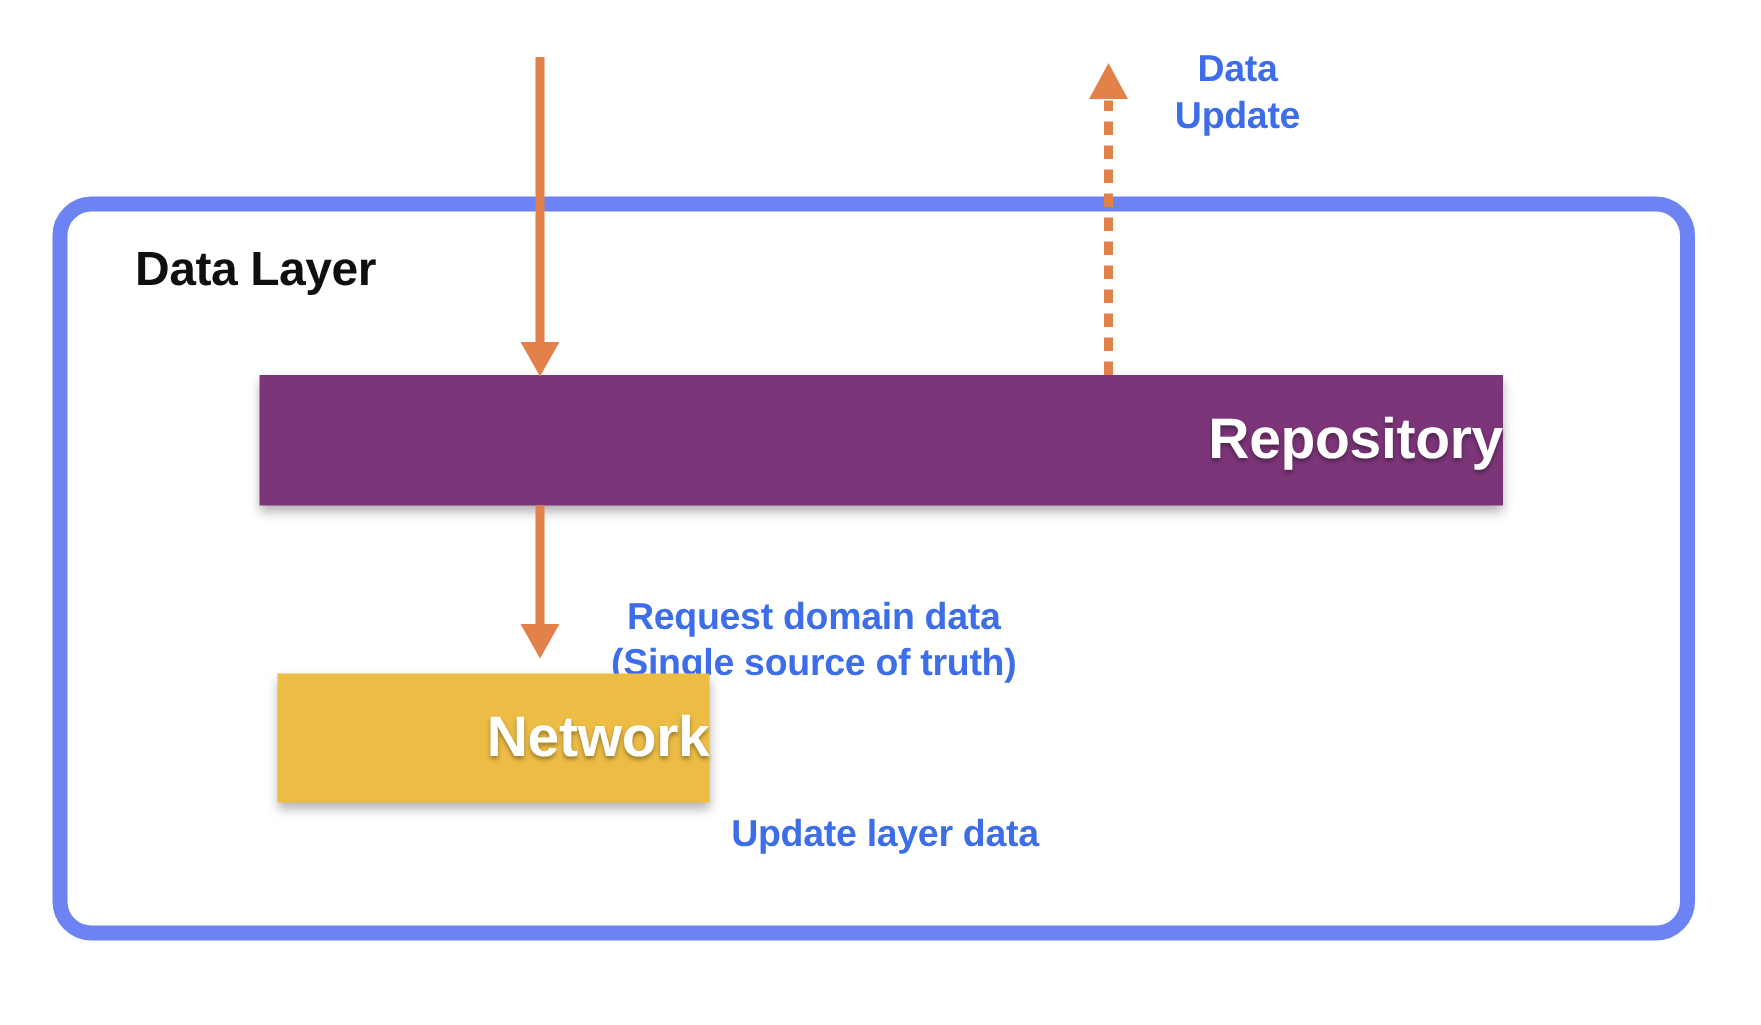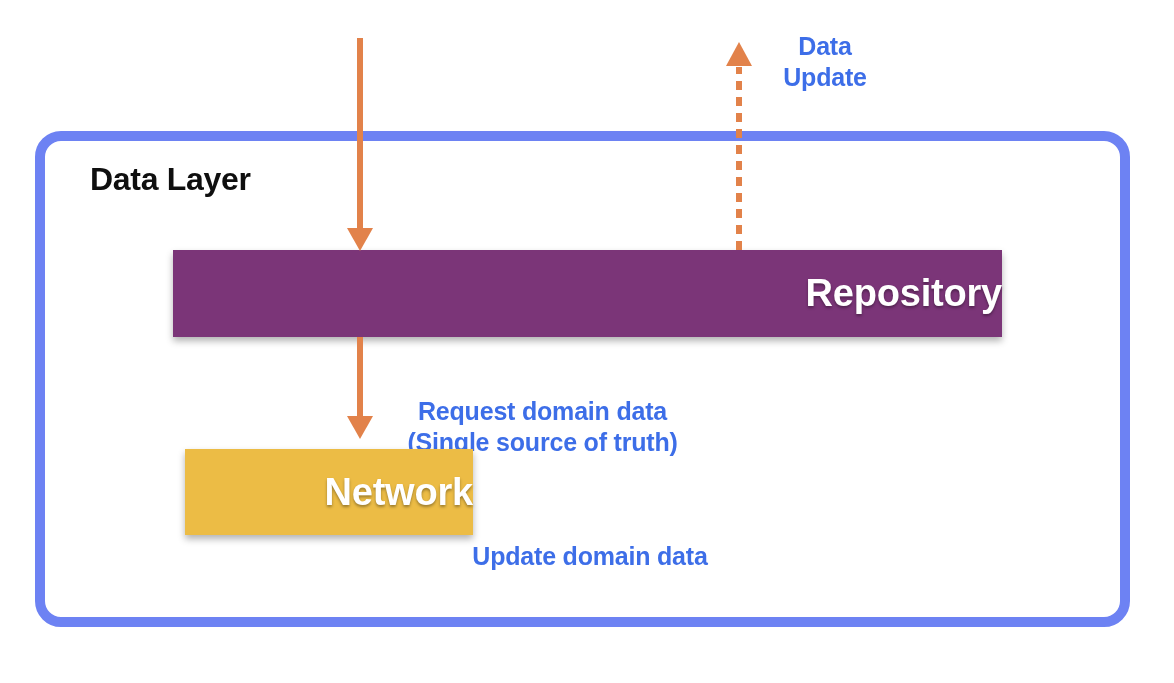--- a/index.html
+++ b/index.html
@@ -84,21 +84,21 @@
 
   <div class="frame-title">Data Layer</div>
 
 
   <div class="blue-label" id="lbl-stream">Data
 Update</div>
 
   <div class="blue-label" id="lbl-request">Request domain data
 (Single source of truth)</div>
 
-  <div class="blue-label" id="lbl-update">Update domain data</div>
+  <div class="blue-label" id="lbl-update">Update layer data</div>
 
   <div class="box" id="box-repository">
     <span>Repository</span>
   </div>
 
   <div class="box" id="box-network">
     <span>Network</span>
   </div>
 
   <svg class="arrows" viewBox="0 0 1174 683">

